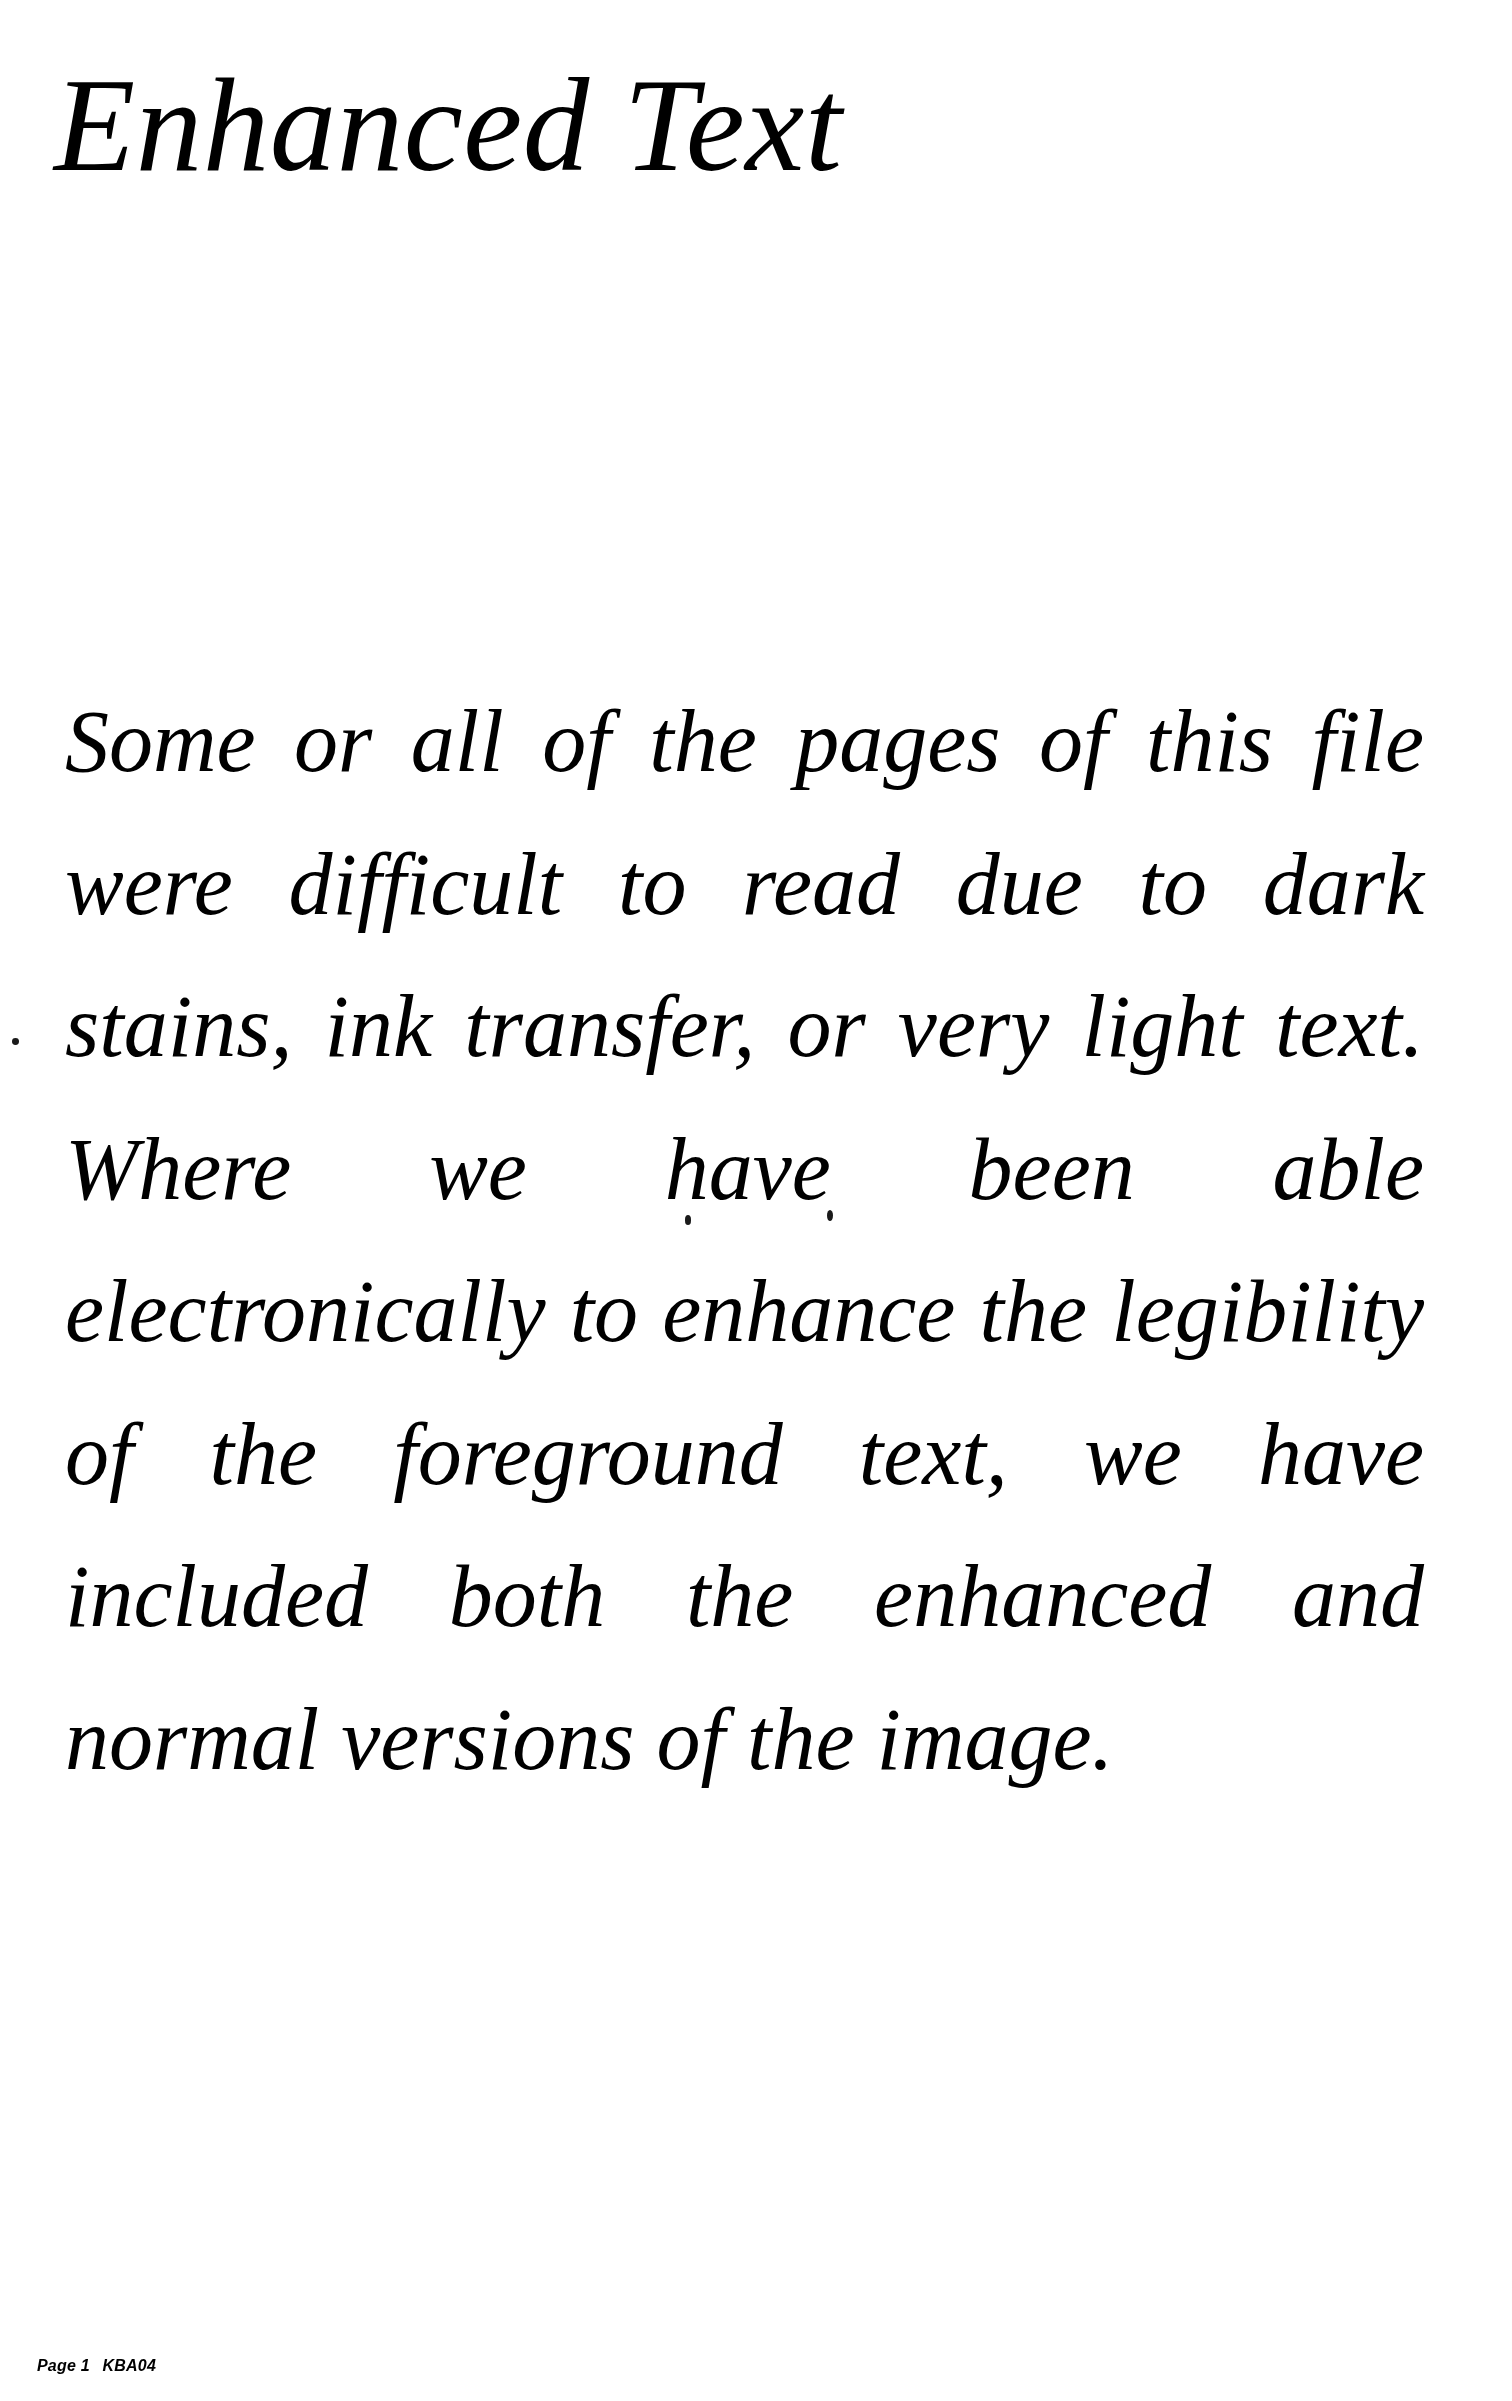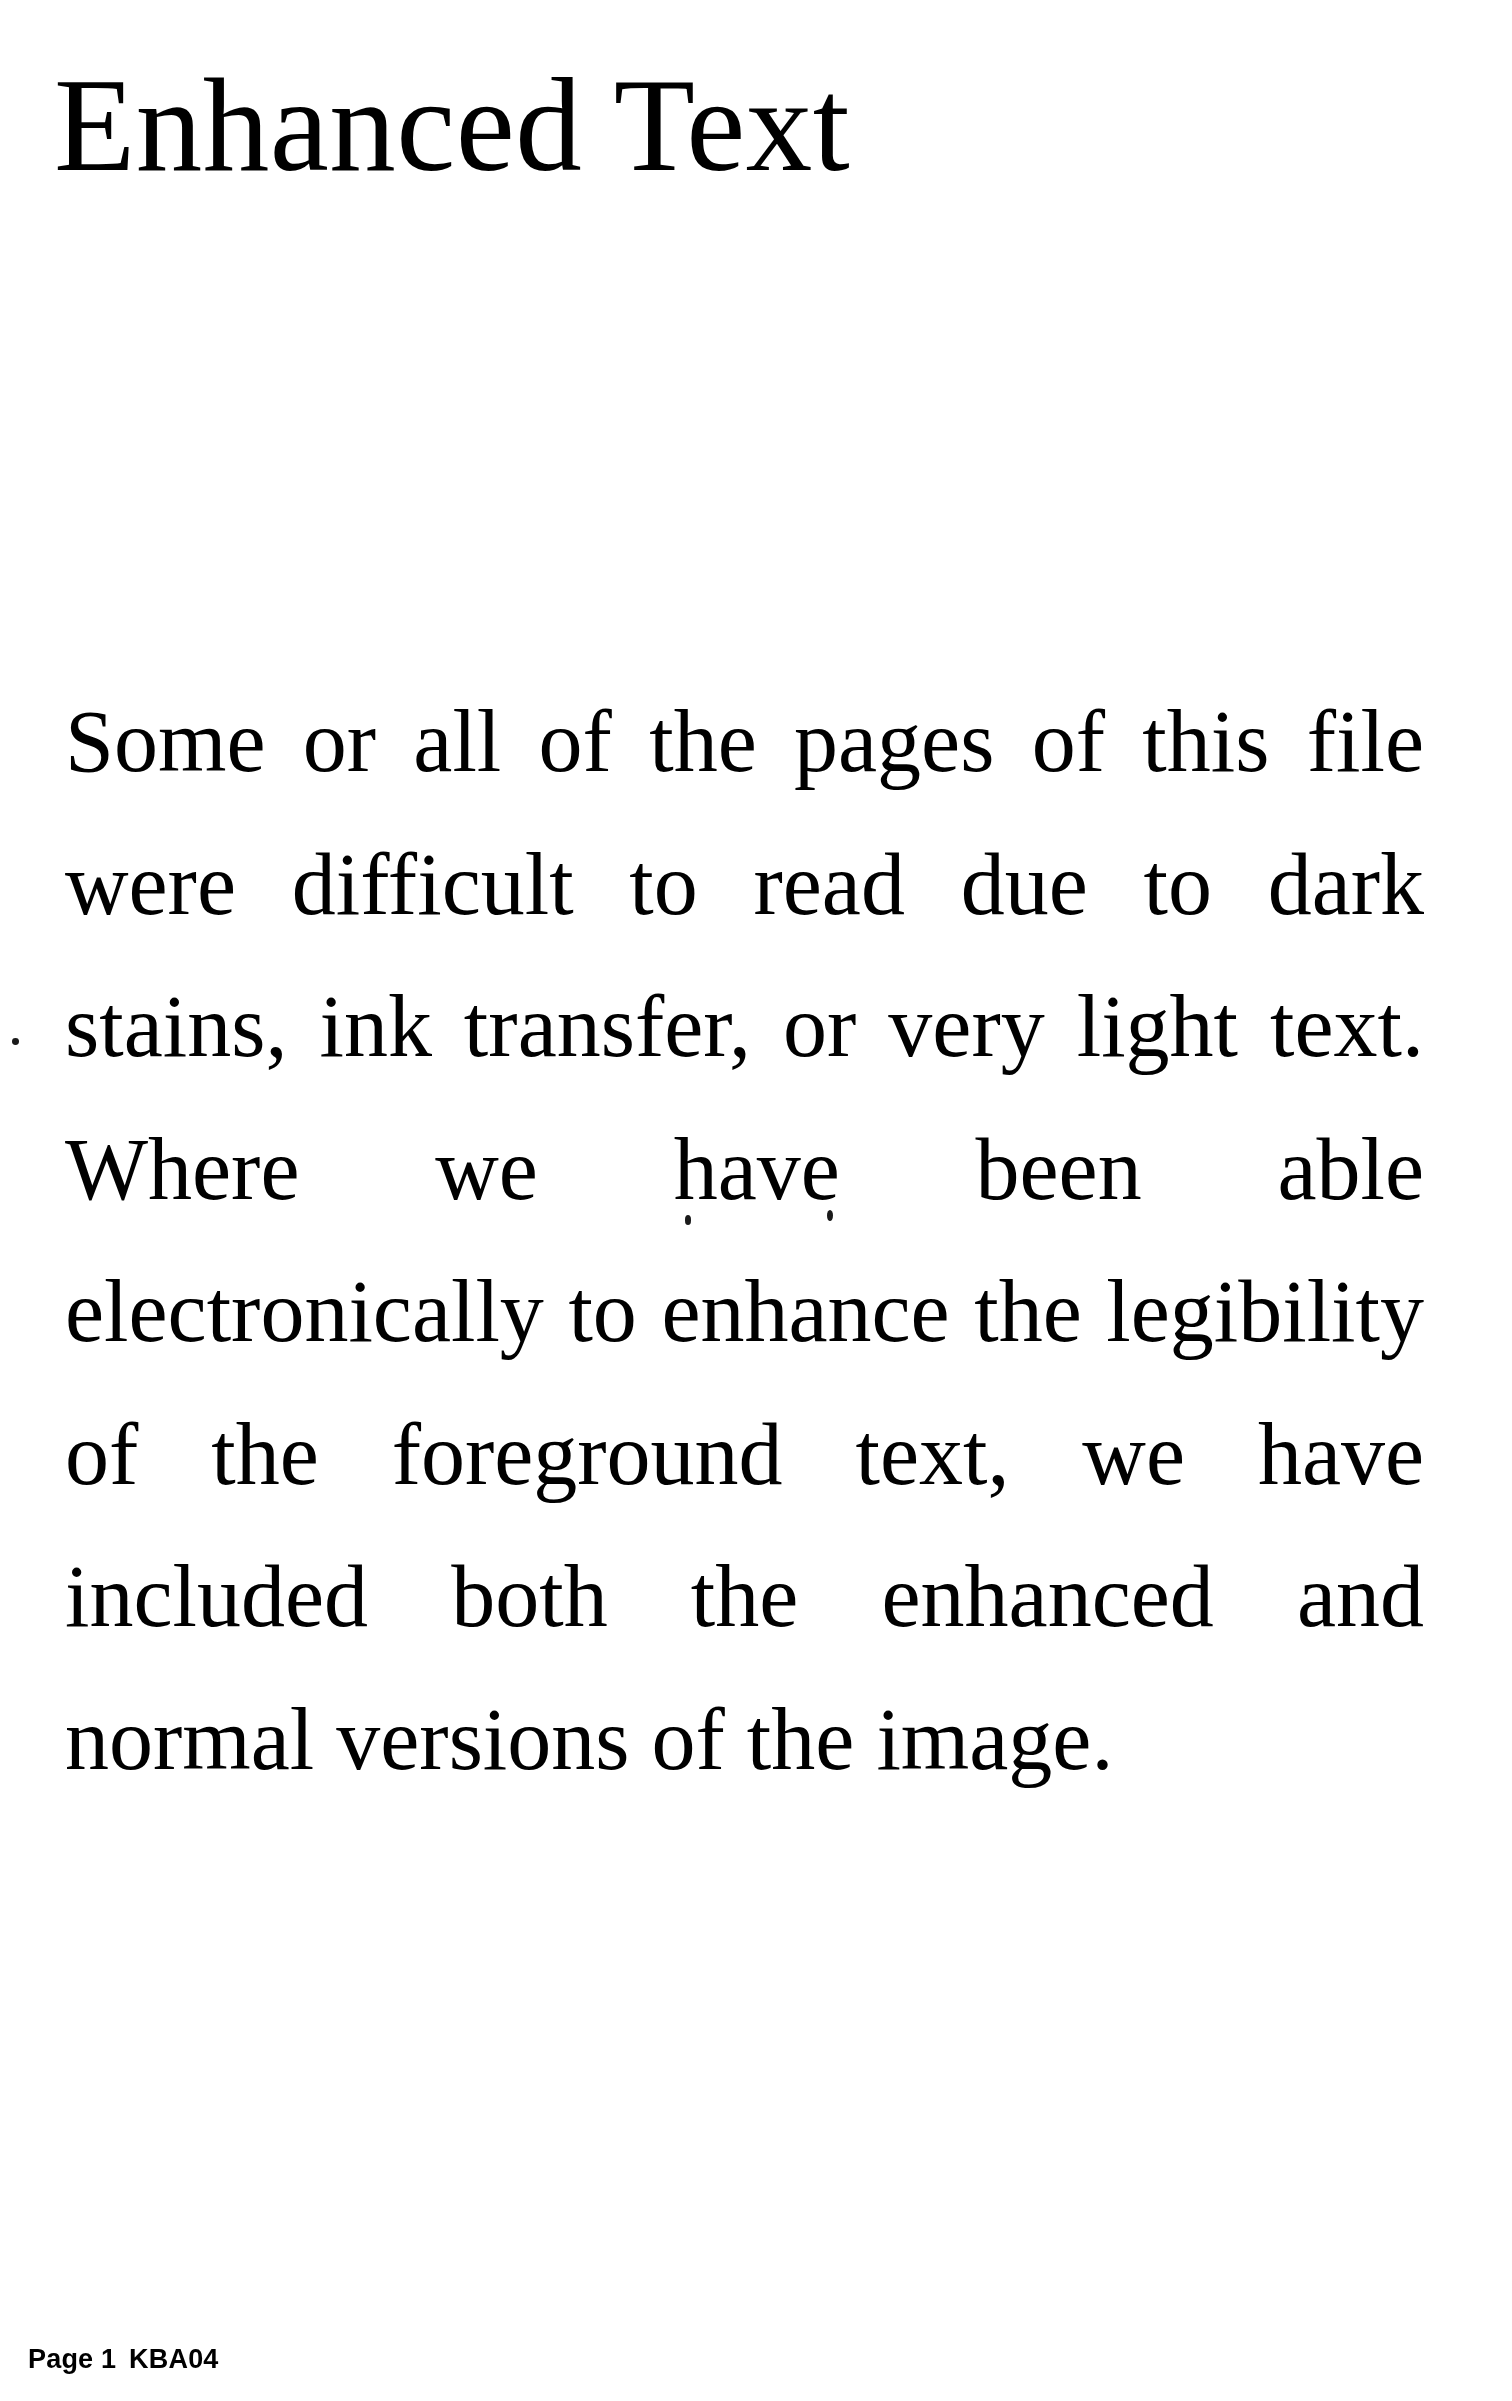--- a/index.html
+++ b/index.html
@@ -15,20 +15,21 @@
     color: #000000;
     overflow: hidden;
   }
   .page {
     position: absolute;
     top: 0;
     left: 0;
     width: 1480px;
     height: 2401px;
     background: #ffffff;
+    font-style: italic;
   }
   .doc-title {
     position: absolute;
     left: 54px;
     top: 54px;
     width: 1354px;
     font-size: 133px;
     line-height: 1.08;
     letter-spacing: 0.5px;
     font-weight: normal;
@@ -41,24 +42,24 @@
     top: 655px;
     width: 1359px;
     font-size: 88px;
     line-height: 1.62;
     text-align: justify;
     text-justify: inter-word;
     margin: 16px;
   }
   .footer {
     position: absolute;
-    left: 28px;
+    left: 37px;
     bottom: 25.6px;
     font-family: "Liberation Sans", sans-serif;
-    font-size: 27px;
+    font-size: 16px;
     font-weight: bold;
     letter-spacing: 0.2px;
     white-space: nowrap;
   }
   .footer .footer-sep {
     display: inline-block;
     width: 12.8px;
   }
   
   .speck {

